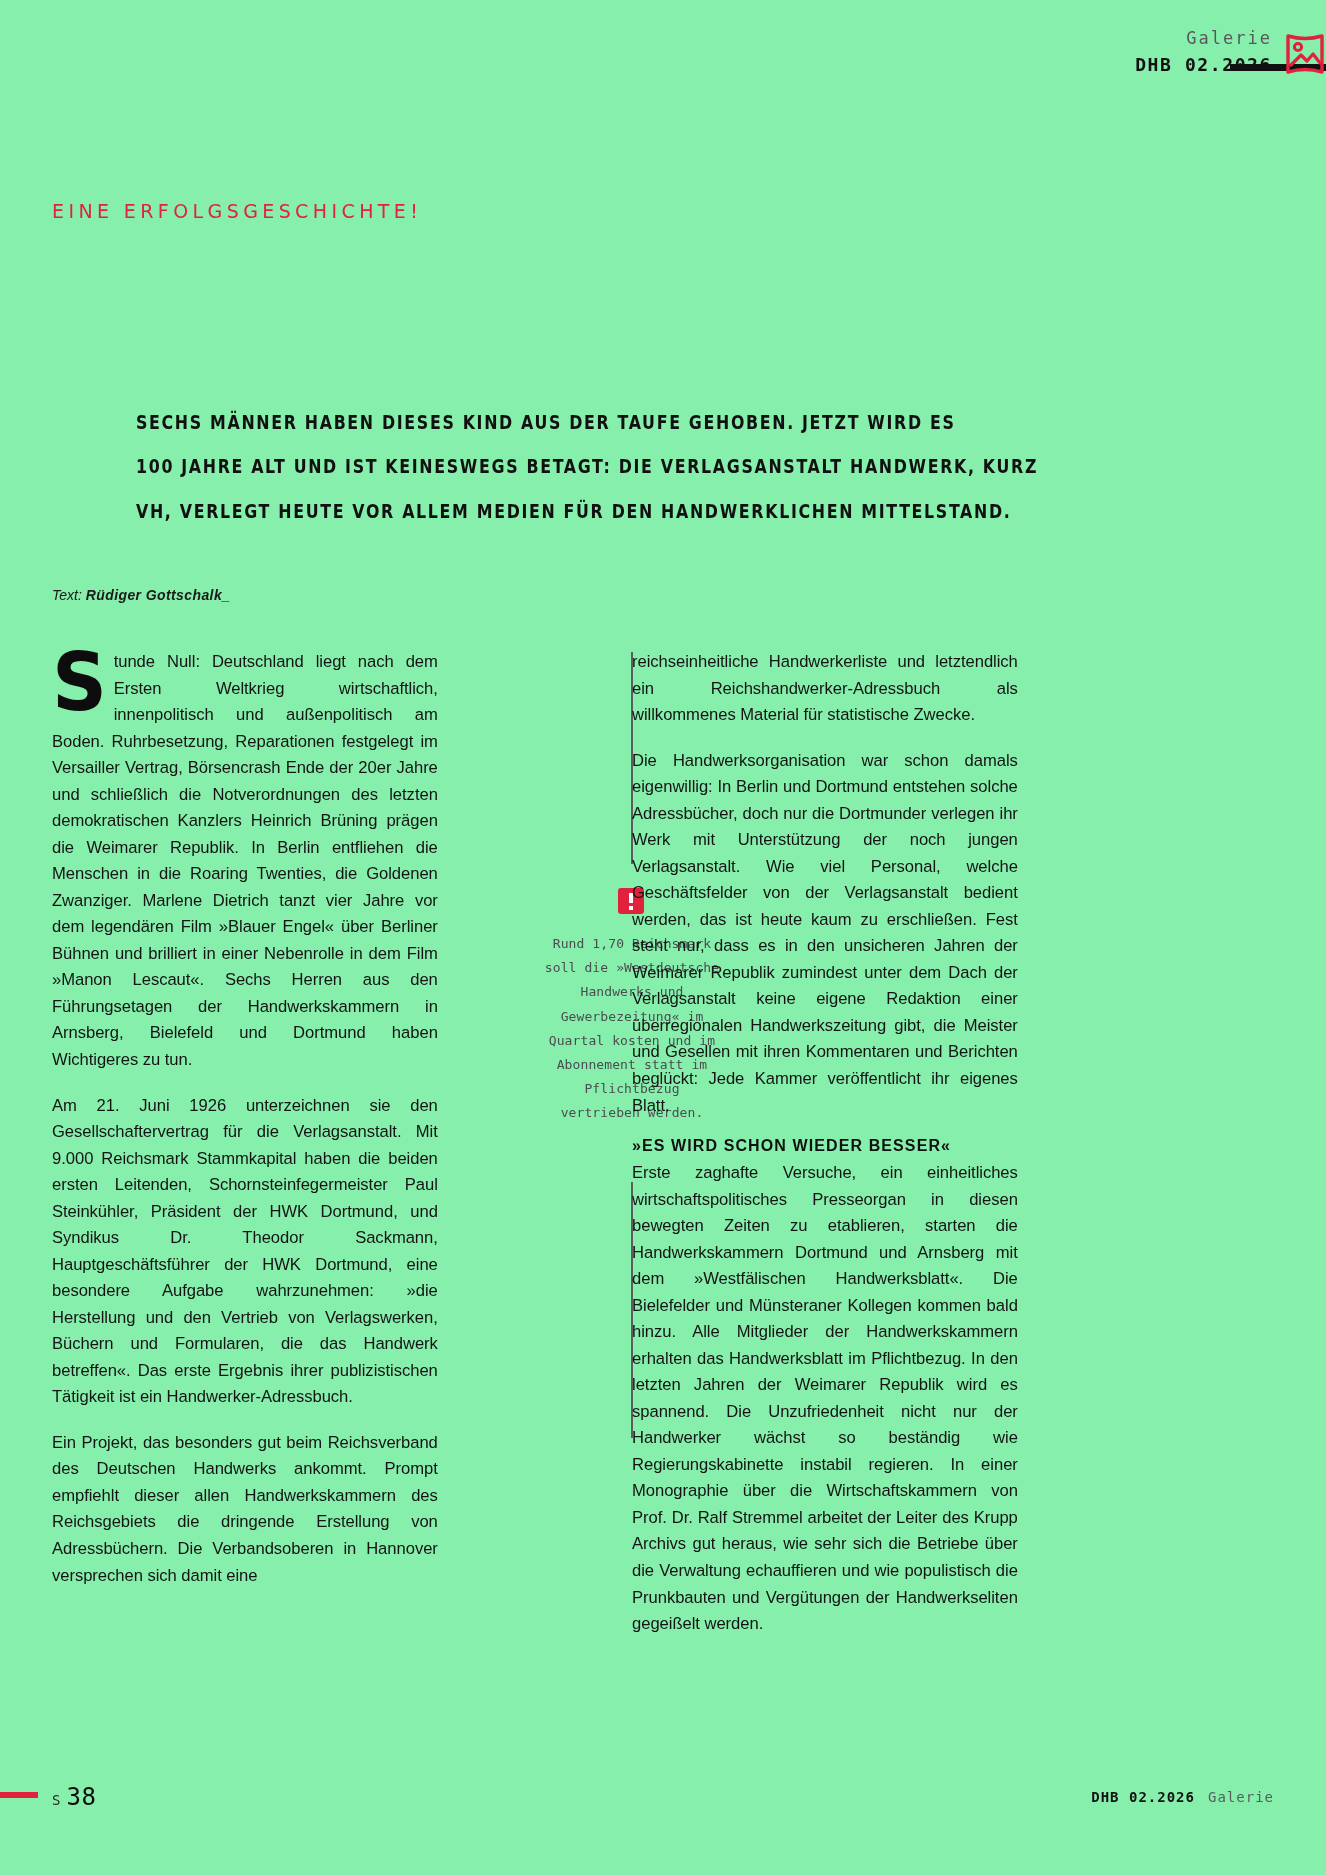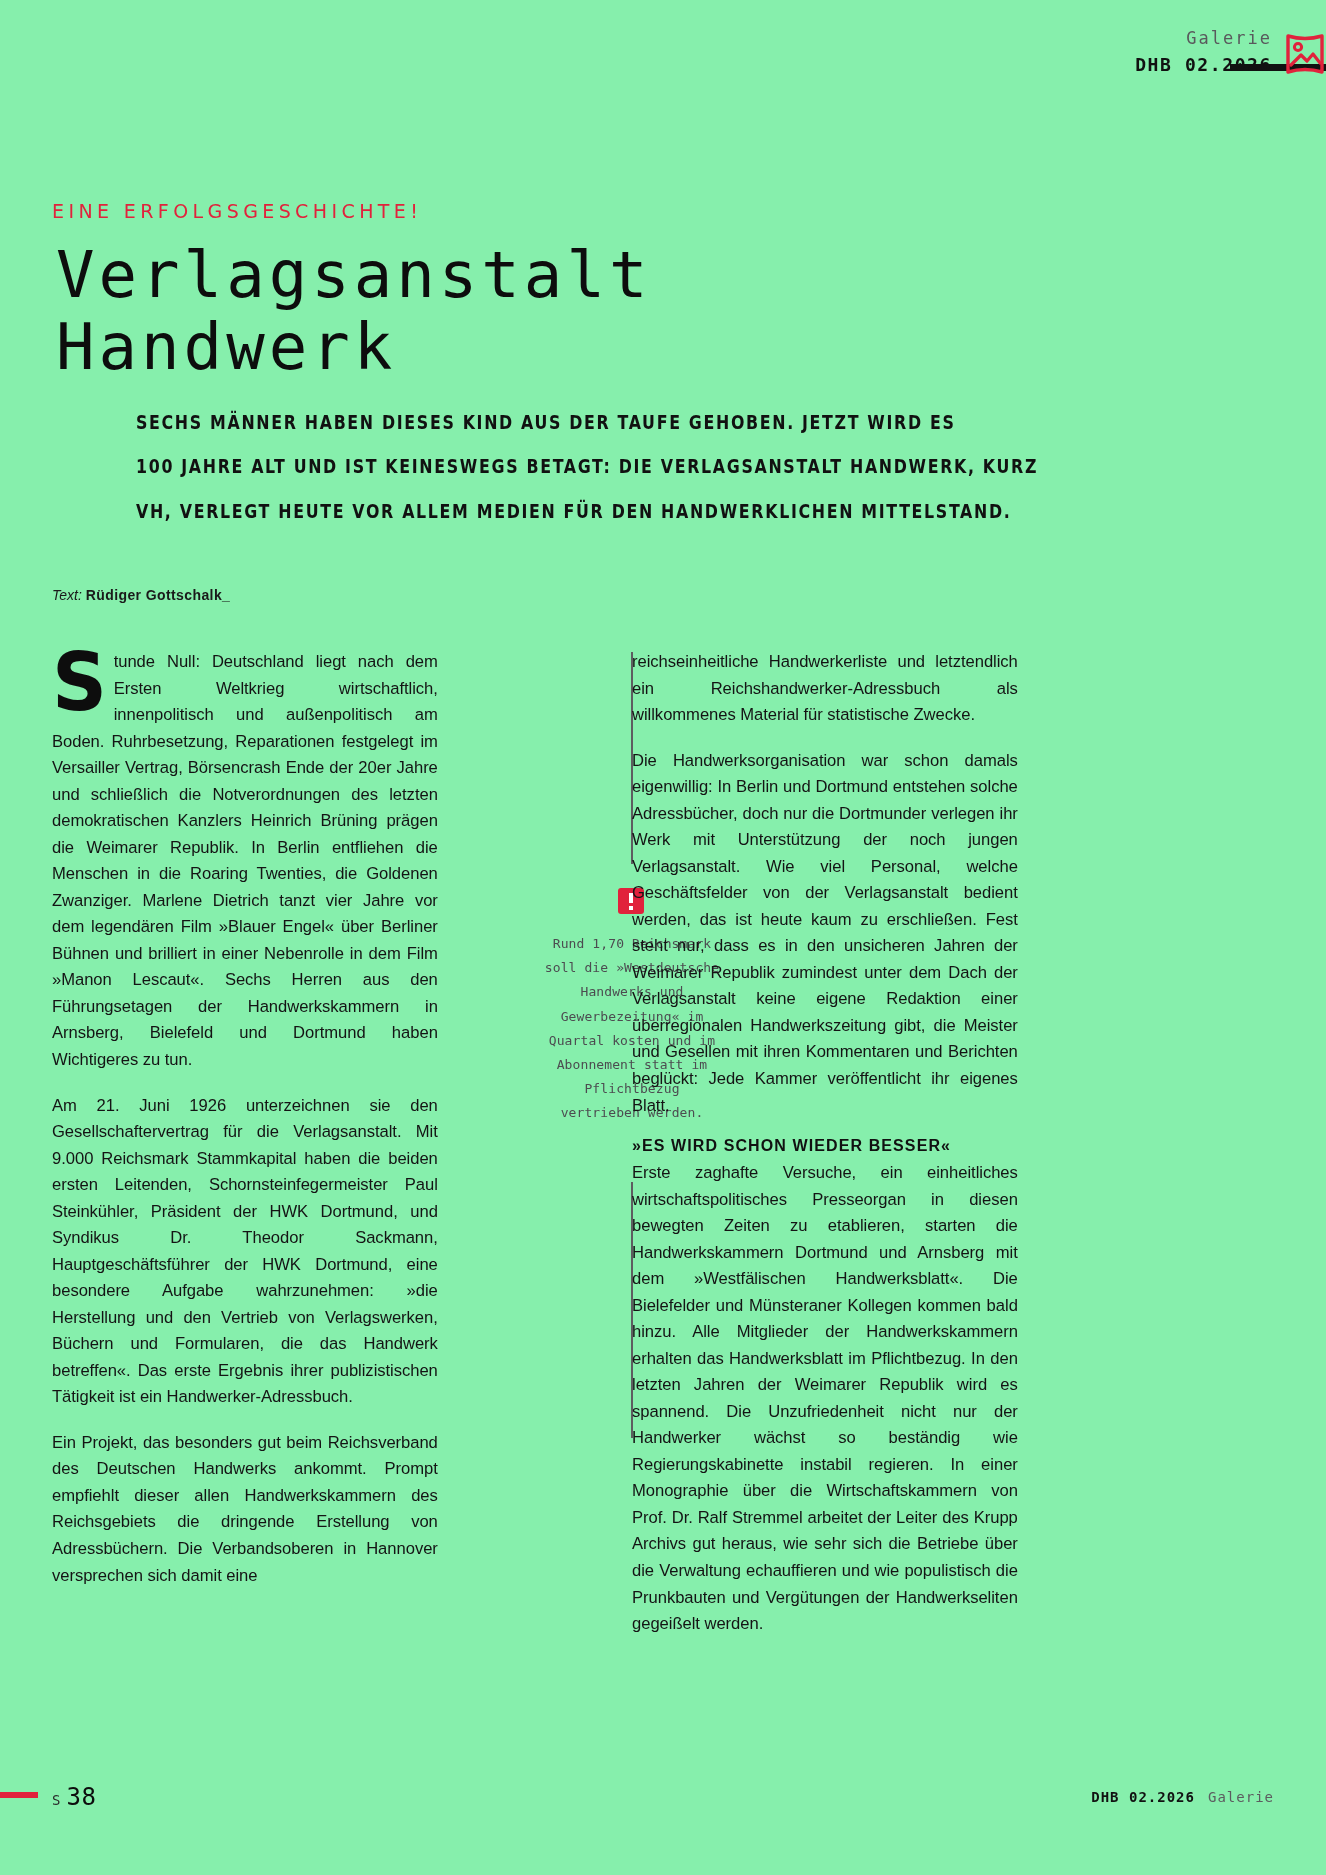--- a/index.html
+++ b/index.html
@@ -160,20 +160,21 @@
     position: absolute;
     left: 52px;
     top: 587px;
     font-size: 14px;
     color: #1a1a1a;
   }
   .byline em {
     font-family: "Liberation Sans", sans-serif;
   }
   .byline strong {
+    font-style: italic;
     font-weight: 700;
     letter-spacing: 0.4px;
   }
 
   
   .columns {
     position: absolute;
     left: 52px;
     top: 648px;
     width: 1000px;
@@ -351,24 +352,20 @@
           <circle cx="14" cy="15" r="3.6" fill="none" stroke="#e1223c" stroke-width="3"></circle>
           <path d="M7 33 L17 23 L23 29 L29 22 L36 31" fill="none" stroke="#e1223c" stroke-width="3.2" stroke-linejoin="round" stroke-linecap="round"></path>
         </svg>
       </span>
     </div>
   </div>
 
   <div class="title-block">
     <div class="eyebrow">EINE ERFOLGSGESCHICHTE!</div>
     <div class="title-row">
-      <div class="headline">
-        <div class="headline-line">Verlagsanstalt</div>
-        <div class="headline-line">Handwerk</div>
-      </div>
     </div>
   </div>
 
   <div class="lead">
     <div class="lead-line">SECHS MÄNNER HABEN DIESES KIND AUS DER TAUFE GEHOBEN. JETZT WIRD ES</div>
     <div class="lead-line">100 JAHRE ALT UND IST KEINESWEGS BETAGT: DIE VERLAGSANSTALT HANDWERK, KURZ</div>
     <div class="lead-line">VH, VERLEGT HEUTE VOR ALLEM MEDIEN FÜR DEN HANDWERKLICHEN MITTELSTAND.</div>
   </div>
 
   <div class="byline">

